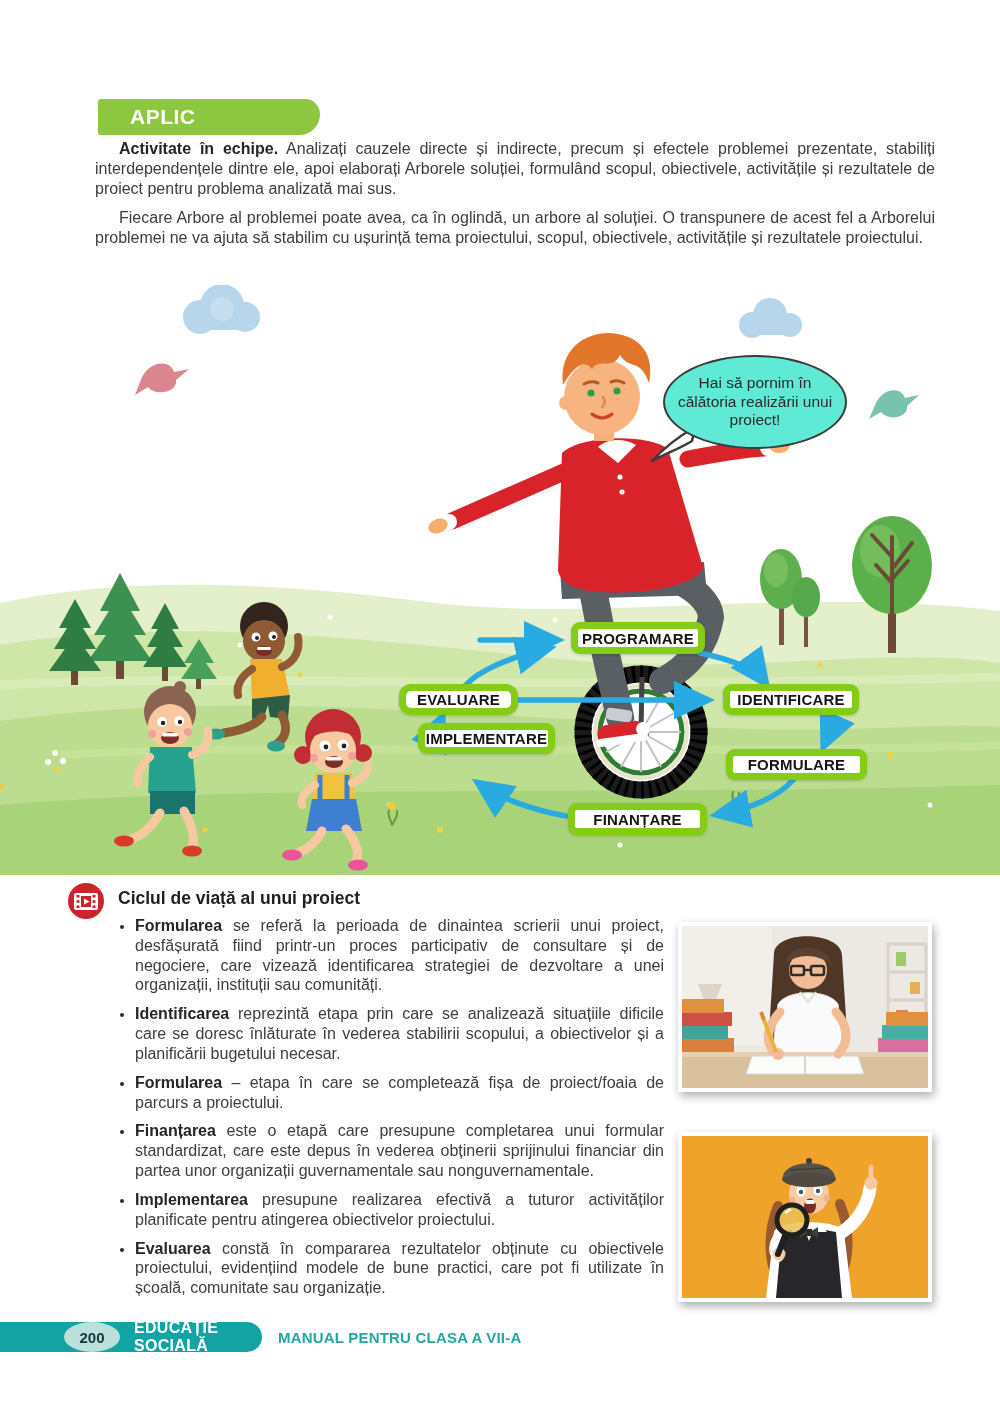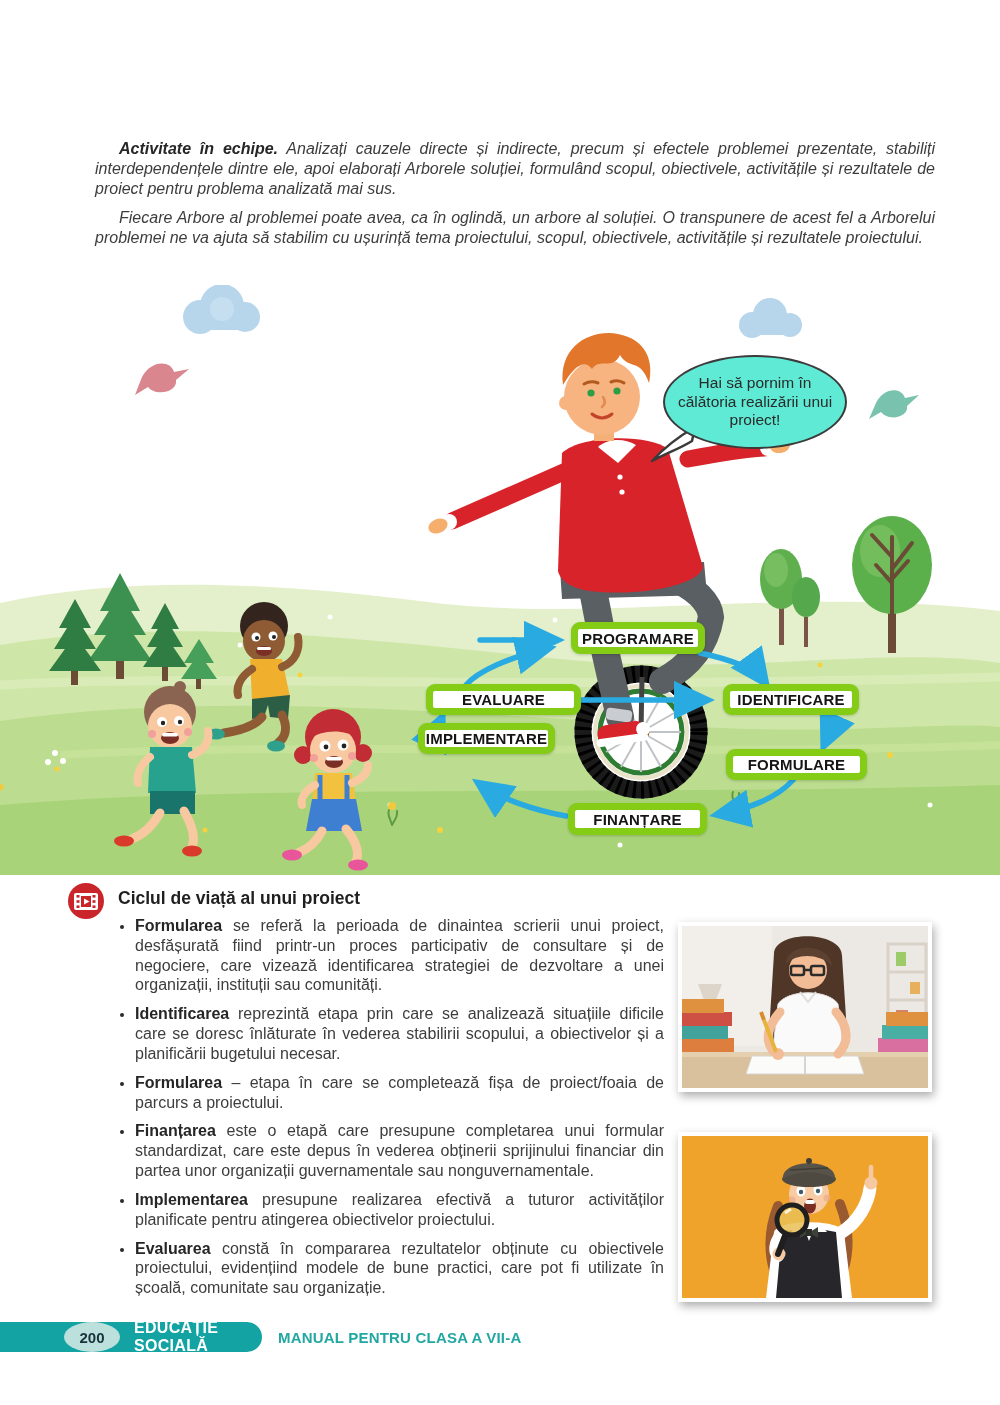--- a/index.html
+++ b/index.html
@@ -5,37 +5,37 @@
   html,body{margin:0;padding:0;background:#fff;}
   .page{position:relative;width:1000px;height:1405px;background:#fff;overflow:hidden;
         font-family:"Liberation Sans",sans-serif;}
 
   
   .aplic{position:absolute;left:98px;top:99px;width:222px;height:36px;background:#8DC63F;
          border-radius:3px 16px 22px 3px;color:#fff;font-weight:700;font-size:21px;
          letter-spacing:.5px;display:flex;align-items:center;padding-left:32px;box-sizing:border-box;}
 
   
-  .intro{position:absolute;left:95px;top:139px;width:840px;color:#3D3D3D;font-size:16px;line-height:1.24;font-style:italic;}
+  .intro{position:absolute;left:95px;top:139px;width:840px;color:#3D3D3D;font-size:16px;line-height:1.24;}
   .intro p{margin:0 0 10px 0;text-align:justify;text-indent:24px;}
   .intro .lead{font-weight:700;color:#262626;}
 
   
   .scene{position:absolute;left:0;top:285px;width:1000px;height:590px;z-index:1;}
 
   
   .cycle-box{position:absolute;z-index:3;background:#fff;border:7px solid #84cc16;border-radius:9px;
              box-shadow:0 1px 3px rgba(0,0,0,.18);display:flex;align-items:center;justify-content:center;
              font-weight:700;font-size:15px;color:#151515;letter-spacing:.2px;box-sizing:border-box;}
   #box-programare{left:571px;top:622px;width:134px;height:32px;}
   #box-identificare{left:723px;top:684px;width:136px;height:31px;}
   #box-formulare{left:726px;top:749px;width:141px;height:31px;}
   #box-finantare{left:568px;top:803px;width:139px;height:32px;}
   #box-implementare{left:418px;top:723px;width:137px;height:31px;}
-  #box-evaluare{left:426px;top:684px;width:155px;height:31px;}
+  #box-evaluare{left:399px;top:684px;width:119px;height:31px;border-radius:12px;}
 
   
   .bubble{position:absolute;left:663px;top:355px;width:184px;height:94px;background:#5eead4;
           border:2.5px solid #3B3B3B;border-radius:50%;display:flex;align-items:center;justify-content:center;
           text-align:center;font-size:15.5px;line-height:1.22;color:#2B2B2B;padding:8px 12px;
           box-sizing:border-box;z-index:5;}
   .bubble-tail{position:absolute;left:650px;top:424px;z-index:4;}
 
   
   .lc-icon{position:absolute;left:67px;top:882px;z-index:2;}
@@ -61,20 +61,21 @@
   .subject{position:absolute;left:134px;top:0;height:30px;display:flex;align-items:center;color:#fff;
            font-weight:700;font-size:16px;letter-spacing:.3px;}
   .manual{position:absolute;left:278px;top:1322px;height:30px;display:flex;align-items:center;color:#23A7A2;
           font-weight:700;font-size:15px;letter-spacing:.2px;}
 </style>
 </head>
 <body>
 
 <div class="page">
 
+  <div class="aplic">APLIC</div>
 
   <div class="intro">
     <p><span class="lead">Activitate în echipe.</span><span> Analizați cauzele directe și indirecte, precum și efectele problemei prezentate, stabiliți interdependențele dintre ele, apoi elaborați Arborele soluției, formulând scopul, obiectivele, activitățile și rezultatele de proiect pentru problema analizată mai sus.</span></p>
     <p>Fiecare Arbore al problemei poate avea, ca în oglindă, un arbore al soluției. O transpunere de acest fel a Arborelui problemei ne va ajuta să stabilim cu ușurință tema proiectului, scopul, obiectivele, activitățile și rezultatele proiectului.</p>
   </div>
 
   <svg class="scene" viewBox="0 0 1000 590">
     <defs>
       <marker id="ah" markerWidth="8" markerHeight="8" refX="5.5" refY="3.5" orient="auto">
         <path d="M0,0 L7.5,3.5 L0,7 Z" fill="#29ABE2"></path>

